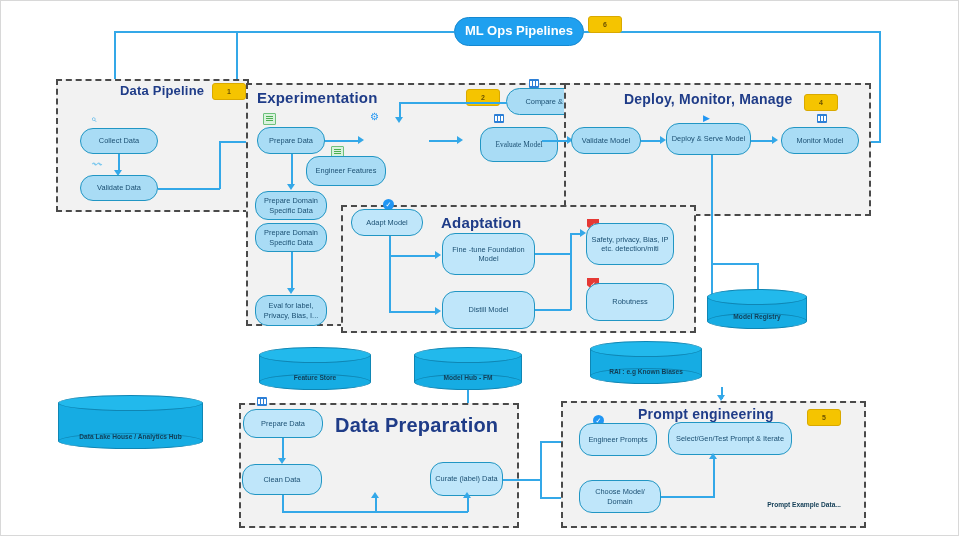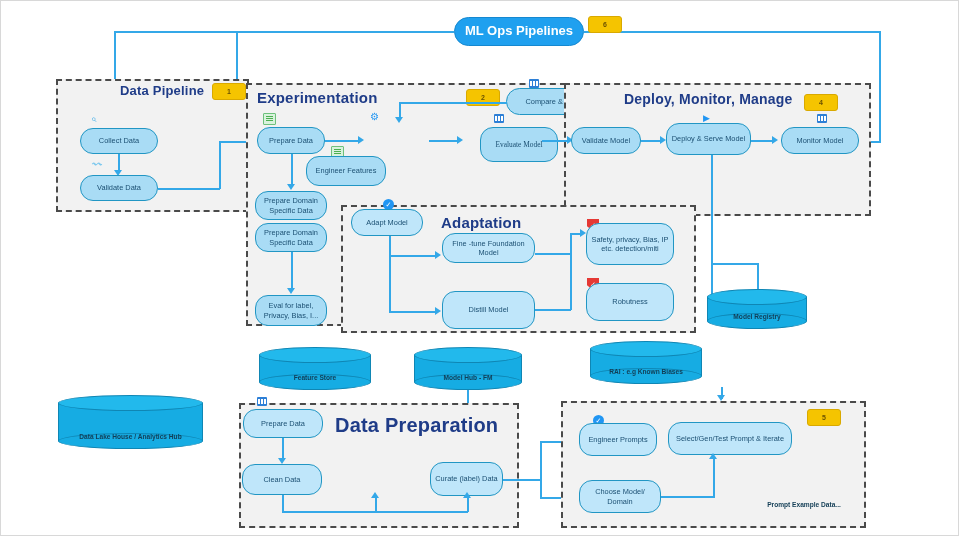--- a/index.html
+++ b/index.html
@@ -169,21 +169,21 @@
 
   <div class="ic ic-check" style="left:382px;top:198px;">✓</div>
   <div class="node lite" style="left:350px;top:208px;width:72px;height:27px;">Adapt Model</div>
 
   <div class="ln lnv" style="left:388px;top:235px;height:75px;"></div>
   <div class="ln lnh" style="left:388px;top:254px;width:48px;"></div>
   <div class="ar ar-r" style="left:434px;top:250px;"></div>
   <div class="ln lnh" style="left:388px;top:310px;width:48px;"></div>
   <div class="ar ar-r" style="left:434px;top:306px;"></div>
 
-  <div class="node lite" style="left:441px;top:232px;width:93px;height:30px;">Fine -tune Foundation Model</div>
+  <div class="node lite" style="left:441px;top:232px;width:93px;height:42px;">Fine -tune Foundation Model</div>
   <div class="node lite" style="left:441px;top:290px;width:93px;height:38px;">Distill Model</div>
 
   <div class="ln lnh" style="left:534px;top:252px;width:36px;"></div>
   <div class="ln lnh" style="left:534px;top:308px;width:36px;"></div>
   <div class="ln lnv" style="left:569px;top:232px;height:77px;"></div>
   <div class="ln lnh" style="left:569px;top:232px;width:12px;"></div>
   <div class="ar ar-r" style="left:579px;top:228px;"></div>
 
   <div class="ic ic-shield" style="left:586px;top:218px;">✓</div>
   <div class="node lite" style="left:585px;top:222px;width:88px;height:42px;">Safety, privacy, Bias, IP etc. detection/miti</div>
@@ -256,20 +256,21 @@
   <div class="ar ar-u" style="left:462px;top:491px;"></div>
 
   <div class="ln lnh" style="left:502px;top:478px;width:38px;"></div>
   <div class="ln lnv" style="left:539px;top:440px;height:58px;"></div>
   <div class="ln lnh" style="left:539px;top:440px;width:36px;"></div>
   <div class="ar ar-r" style="left:572px;top:436px;"></div>
   <div class="ln lnh" style="left:539px;top:496px;width:36px;"></div>
   <div class="ar ar-r" style="left:572px;top:492px;"></div>
 
   <div class="group" style="left:560px;top:400px;width:305px;height:127px;"></div>
+  <div class="group-title" style="left:637px;top:405px;font-size:14px;">Prompt engineering</div>
   <div class="badge" style="left:806px;top:408px;">5</div>
 
   <div class="ln lnv" style="left:720px;top:386px;height:12px;"></div>
   <div class="ar ar-d" style="left:716px;top:394px;"></div>
 
   <div class="ic ic-check" style="left:592px;top:414px;">✓</div>
   <div class="node lite" style="left:578px;top:422px;width:78px;height:33px;">Engineer Prompts</div>
 
   <div class="node lite" style="left:667px;top:421px;width:124px;height:33px;">Select/Gen/Test Prompt &amp; Iterate</div>
 

